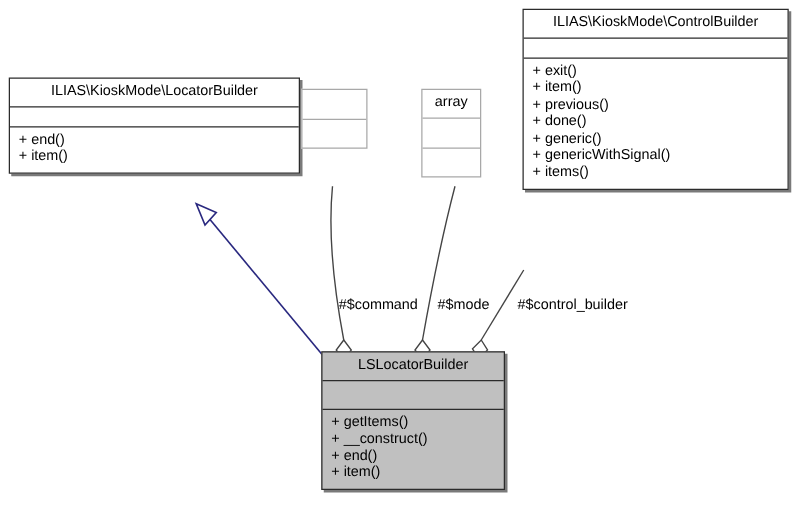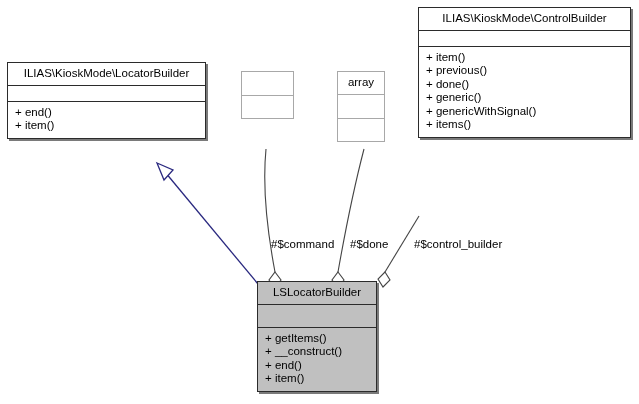--- a/index.html
+++ b/index.html
@@ -92,21 +92,21 @@
       <path d="M 364,149 C 352,195 344,238 338,272" fill="none" stroke="#444444" stroke-width="1.1"></path>
       <polygon points="338,272 344,280 338,288 332,280" fill="#ffffff" stroke="#444444" stroke-width="1.1"></polygon>
     </g>
 
     <g>
       <line x1="419" y1="216" x2="385" y2="272" stroke="#444444" stroke-width="1.1"></line>
       <polygon points="385,272 390,280 383,287 378,279" fill="#ffffff" stroke="#444444" stroke-width="1.1"></polygon>
     </g>
   </svg>
 
-  <div class="uml-class shadow" style="left:7px; top:62px; width:199px;">
+  <div class="uml-class shadow" style="left:7px; top:62px; width:233px;">
     <div class="cls-name">ILIAS\KioskMode\LocatorBuilder</div>
     <div class="cls-attrs"></div>
     <div class="cls-ops">
       <div class="op">+ end()</div>
       <div class="op">+ item()</div>
     </div>
   </div>
 
   <div class="uml-class lightborder" style="left:241px; top:71px; width:53px;">
     <div class="cls-attrs" style="height:23px;"></div>
@@ -116,37 +116,38 @@
   <div class="uml-class lightborder" style="left:337px; top:71px; width:48px;">
     <div class="cls-name">array</div>
     <div class="cls-attrs" style="height:23px;"></div>
     <div class="cls-ops empty"></div>
   </div>
 
   <div class="uml-class shadow" style="left:418px; top:7px; width:213px;">
     <div class="cls-name">ILIAS\KioskMode\ControlBuilder</div>
     <div class="cls-attrs"></div>
     <div class="cls-ops">
+      <div class="op">+ exit()</div>
       <div class="op">+ item()</div>
       <div class="op">+ previous()</div>
       <div class="op">+ done()</div>
       <div class="op">+ generic()</div>
       <div class="op">+ genericWithSignal()</div>
       <div class="op">+ items()</div>
     </div>
   </div>
 
-  <div class="uml-class shadow filled" style="left:257px; top:281px; width:120px;">
+  <div class="uml-class shadow filled" style="left:257px; top:281px; width:147px;">
     <div class="cls-name">LSLocatorBuilder</div>
     <div class="cls-attrs" style="height:22px;"></div>
     <div class="cls-ops">
       <div class="op">+ getItems()</div>
       <div class="op">+ __construct()</div>
       <div class="op">+ end()</div>
       <div class="op">+ item()</div>
     </div>
   </div>
 
   <div class="edge-label" style="left:271px; top:238px;">#$command</div>
-  <div class="edge-label" style="left:350px; top:238px;">#$done</div>
+  <div class="edge-label" style="left:350px; top:238px;">#$mode</div>
   <div class="edge-label" style="left:414px; top:238px;">#$control_builder</div>
 
 </div>
 
 </body></html>

